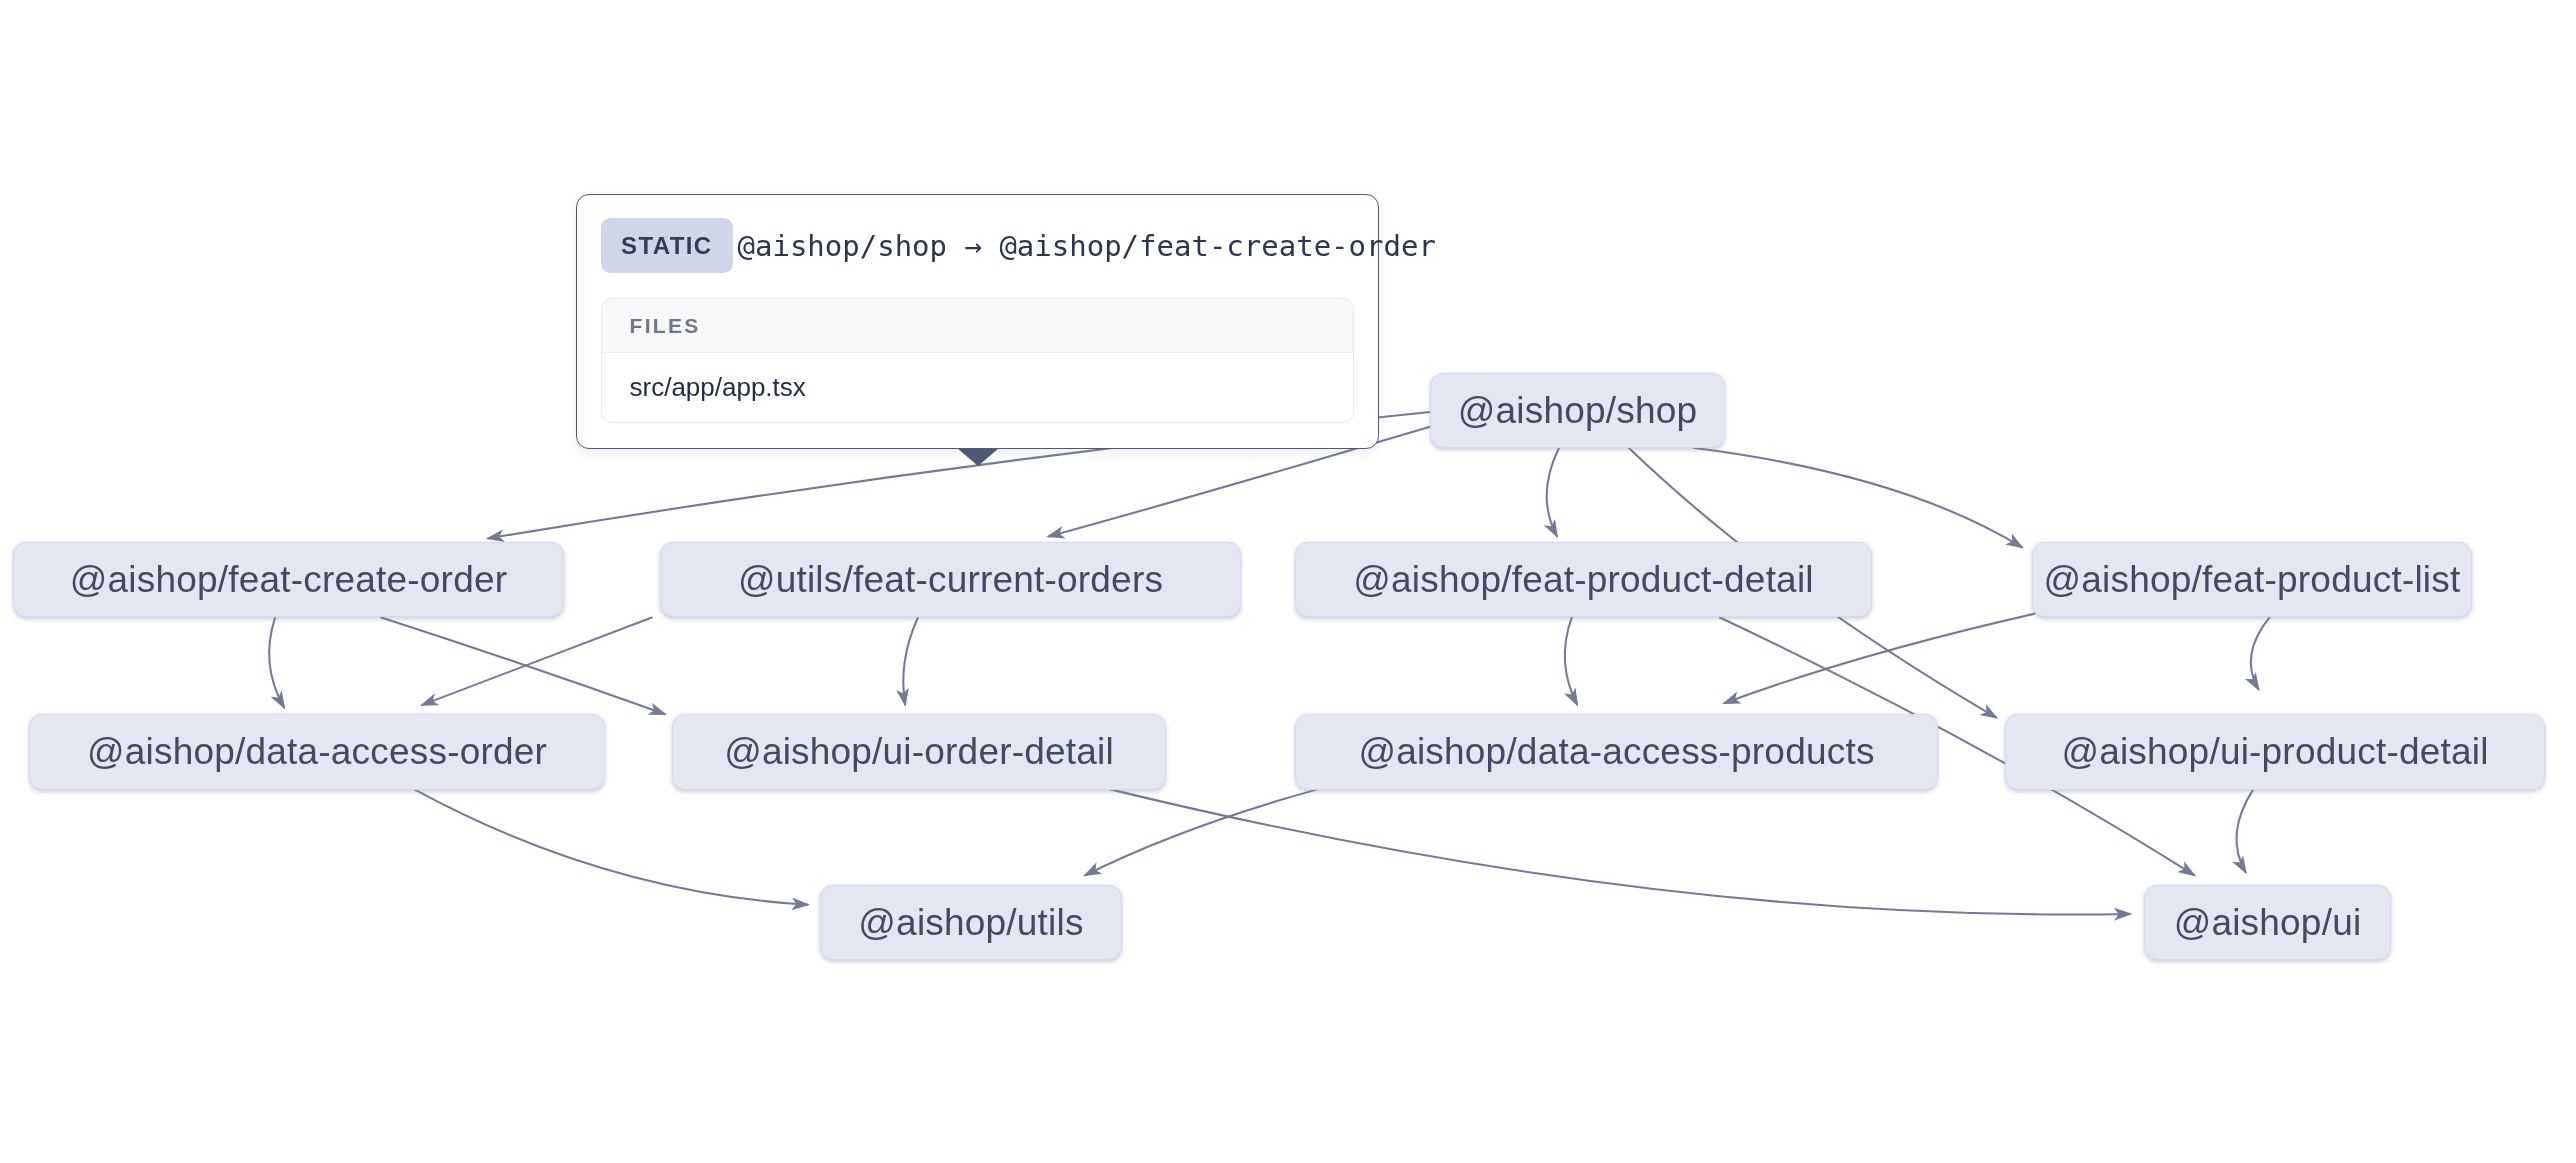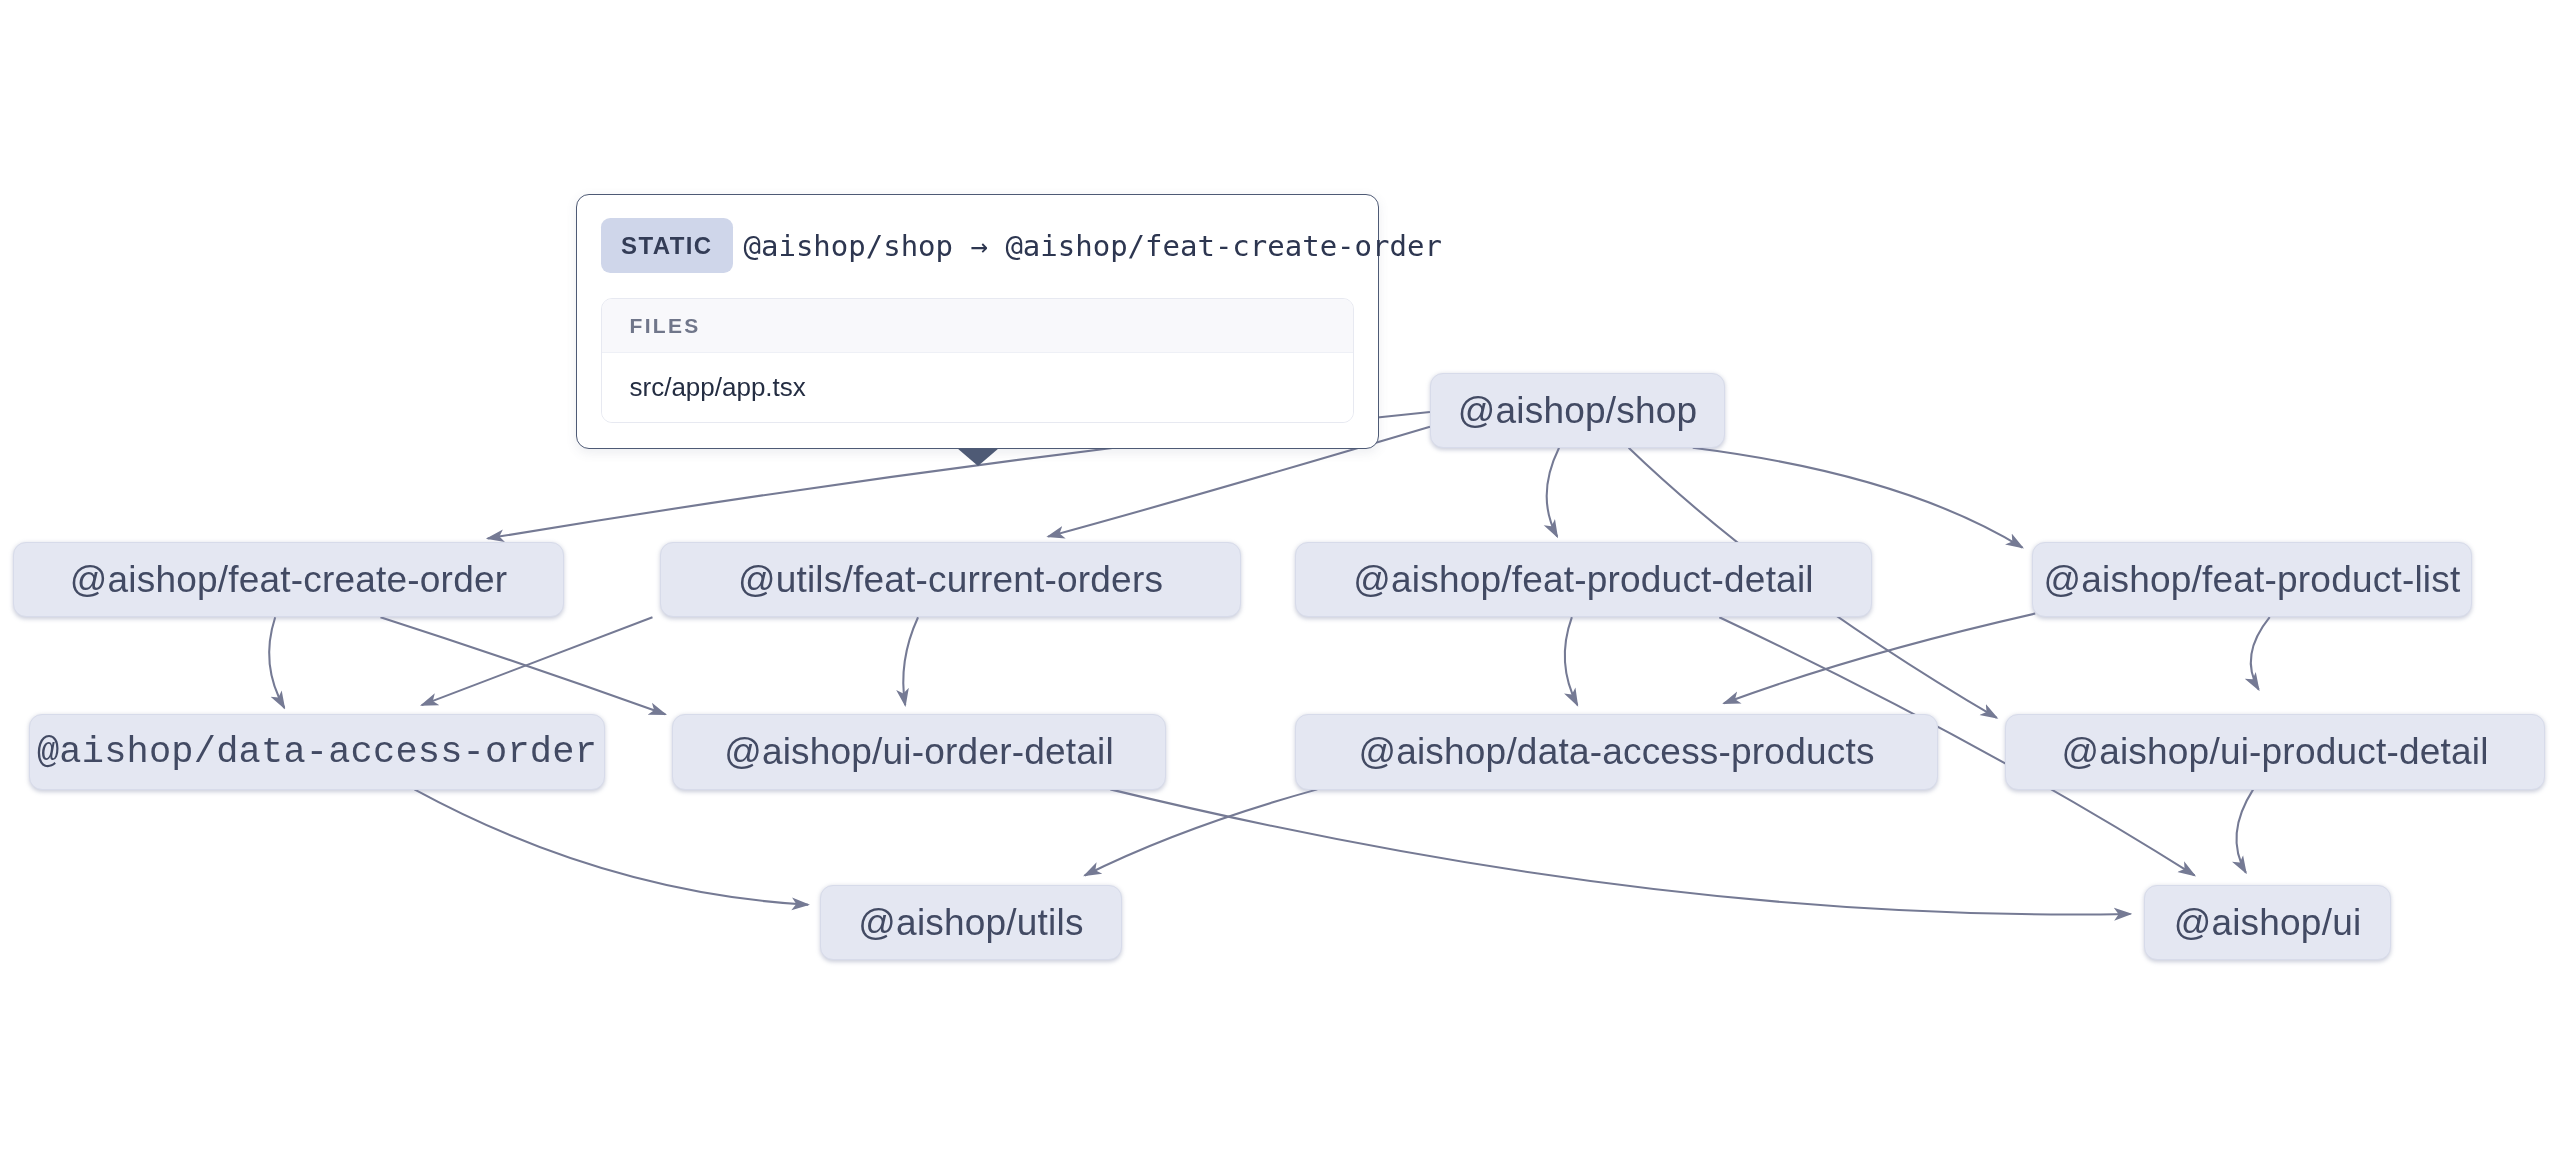--- a/index.html
+++ b/index.html
@@ -47,21 +47,21 @@
     box-shadow:0 3.7px 11px rgba(80,90,120,.10);
     z-index:5;
   }
   .tooltip::after{
     content:"";position:absolute;left:50%;bottom:-18.3px;transform:translateX(-50%);
     width:0;height:0;
     border-left:21px solid transparent;
     border-right:21px solid transparent;
     border-top:18.3px solid var(--tooltip-border);
   }
-  .tooltip-head{display:flex;align-items:center;gap:11px;}
+  .tooltip-head{display:flex;align-items:center;gap:5px;}
   .type-badge{
     background:var(--badge-bg);color:var(--badge-text);
     border-radius:9.2px;height:55px;padding:0 20px;
     display:inline-flex;align-items:center;
     font-size:24px;font-weight:700;letter-spacing:1.4px;
   }
   .edge-label{
     font-family:"DejaVu Sans Mono", monospace;
     font-size:29px;color:var(--mono-text);white-space:nowrap;
   }
@@ -111,21 +111,21 @@
         <path d="M2460,862 Q2428,912 2452,953" class="edge" marker-end="url(#arrow)"></path>
       </g>
   </svg>
 
   <div id="nodes-layer">
       <div class="node" style="left: 1430px; top: 373px; width: 295px; height: 75px;">@aishop/shop</div>
       <div class="node" style="left: 13px; top: 542px; width: 551px; height: 75px;">@aishop/feat-create-order</div>
       <div class="node" style="left: 660px; top: 542px; width: 581px; height: 75px;">@utils/feat-current-orders</div>
       <div class="node" style="left: 1295px; top: 542px; width: 577px; height: 75px;">@aishop/feat-product-detail</div>
       <div class="node" style="left: 2032px; top: 542px; width: 440px; height: 75px;">@aishop/feat-product-list</div>
-      <div class="node" style="left: 29px; top: 714px; width: 576px; height: 76px; font-family: Liberation Mono, monospace;">@aishop/data-access-order</div>
+      <div class="node" style="left: 29px; top: 714px; width: 576px; height: 76px;">@aishop/data-access-order</div>
       <div class="node" style="left: 672px; top: 714px; width: 494px; height: 76px;">@aishop/ui-order-detail</div>
       <div class="node" style="left: 1295px; top: 714px; width: 643px; height: 76px;">@aishop/data-access-products</div>
       <div class="node" style="left: 2005px; top: 714px; width: 540px; height: 76px;">@aishop/ui-product-detail</div>
       <div class="node" style="left: 820px; top: 885px; width: 302px; height: 75px;">@aishop/utils</div>
       <div class="node" style="left: 2144px; top: 885px; width: 247px; height: 75px;">@aishop/ui</div>
     </div>
 
   <div class="tooltip">
     <div class="tooltip-head">
       <span class="type-badge">STATIC</span>

